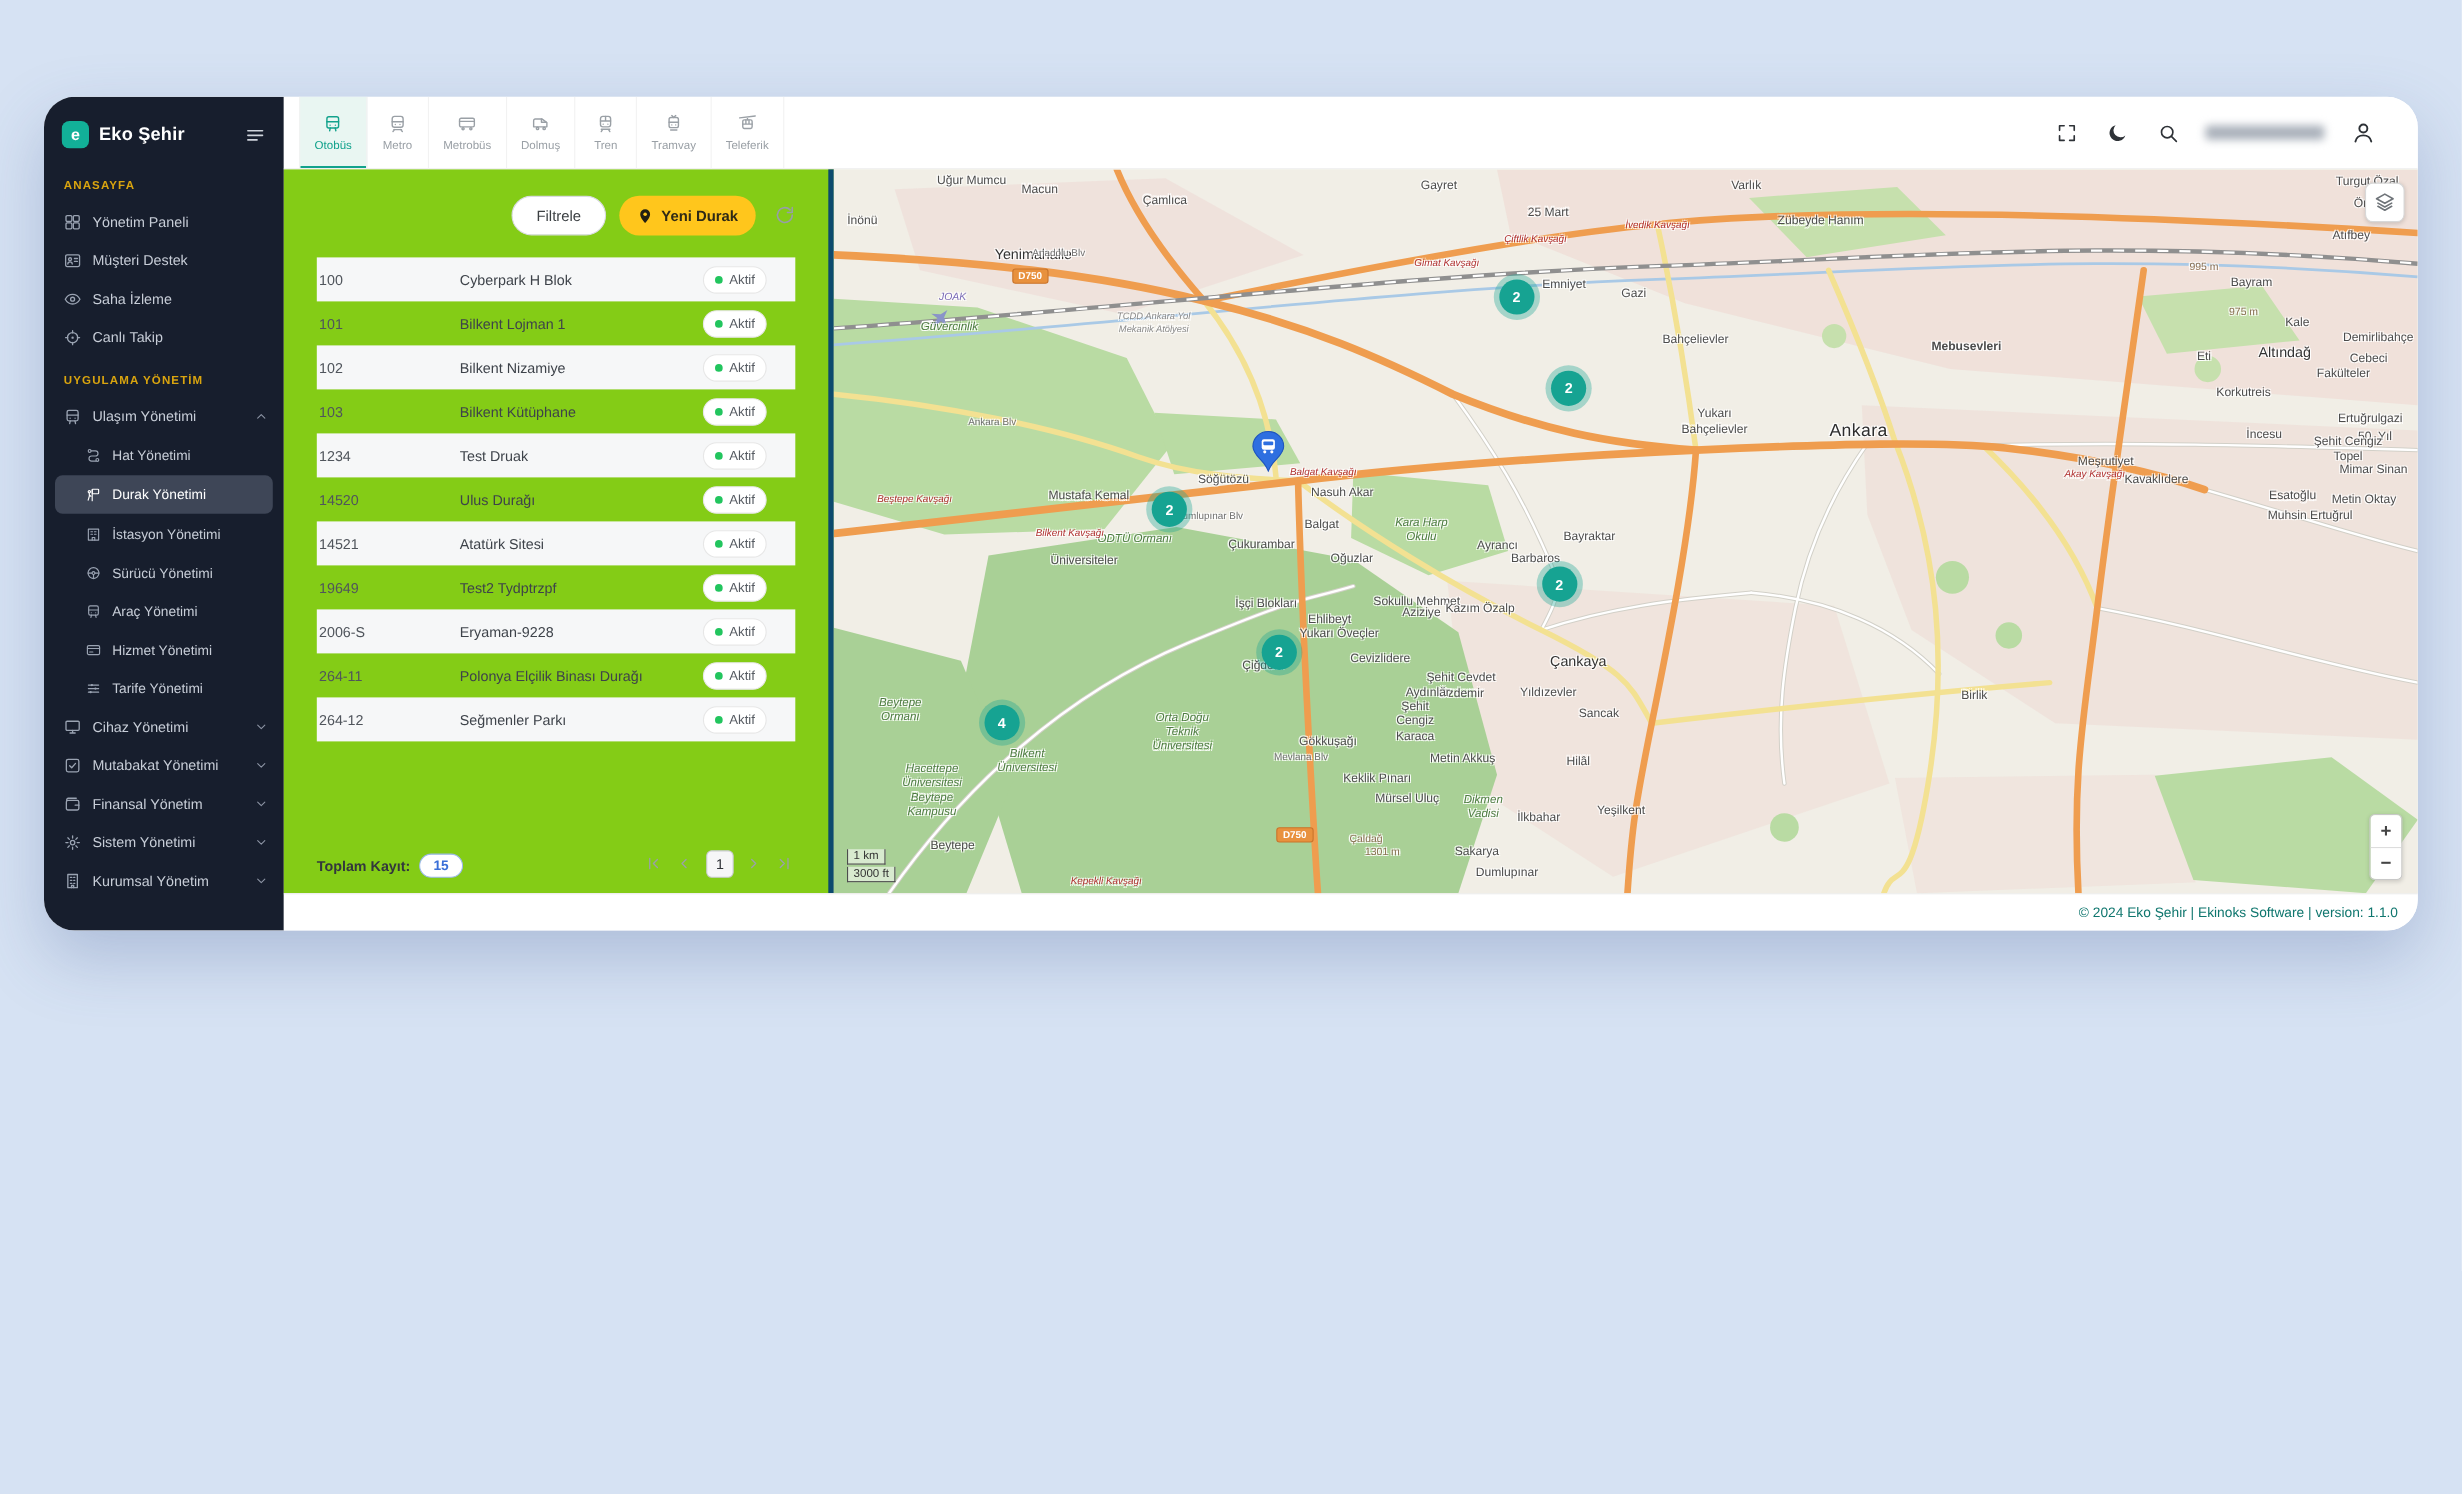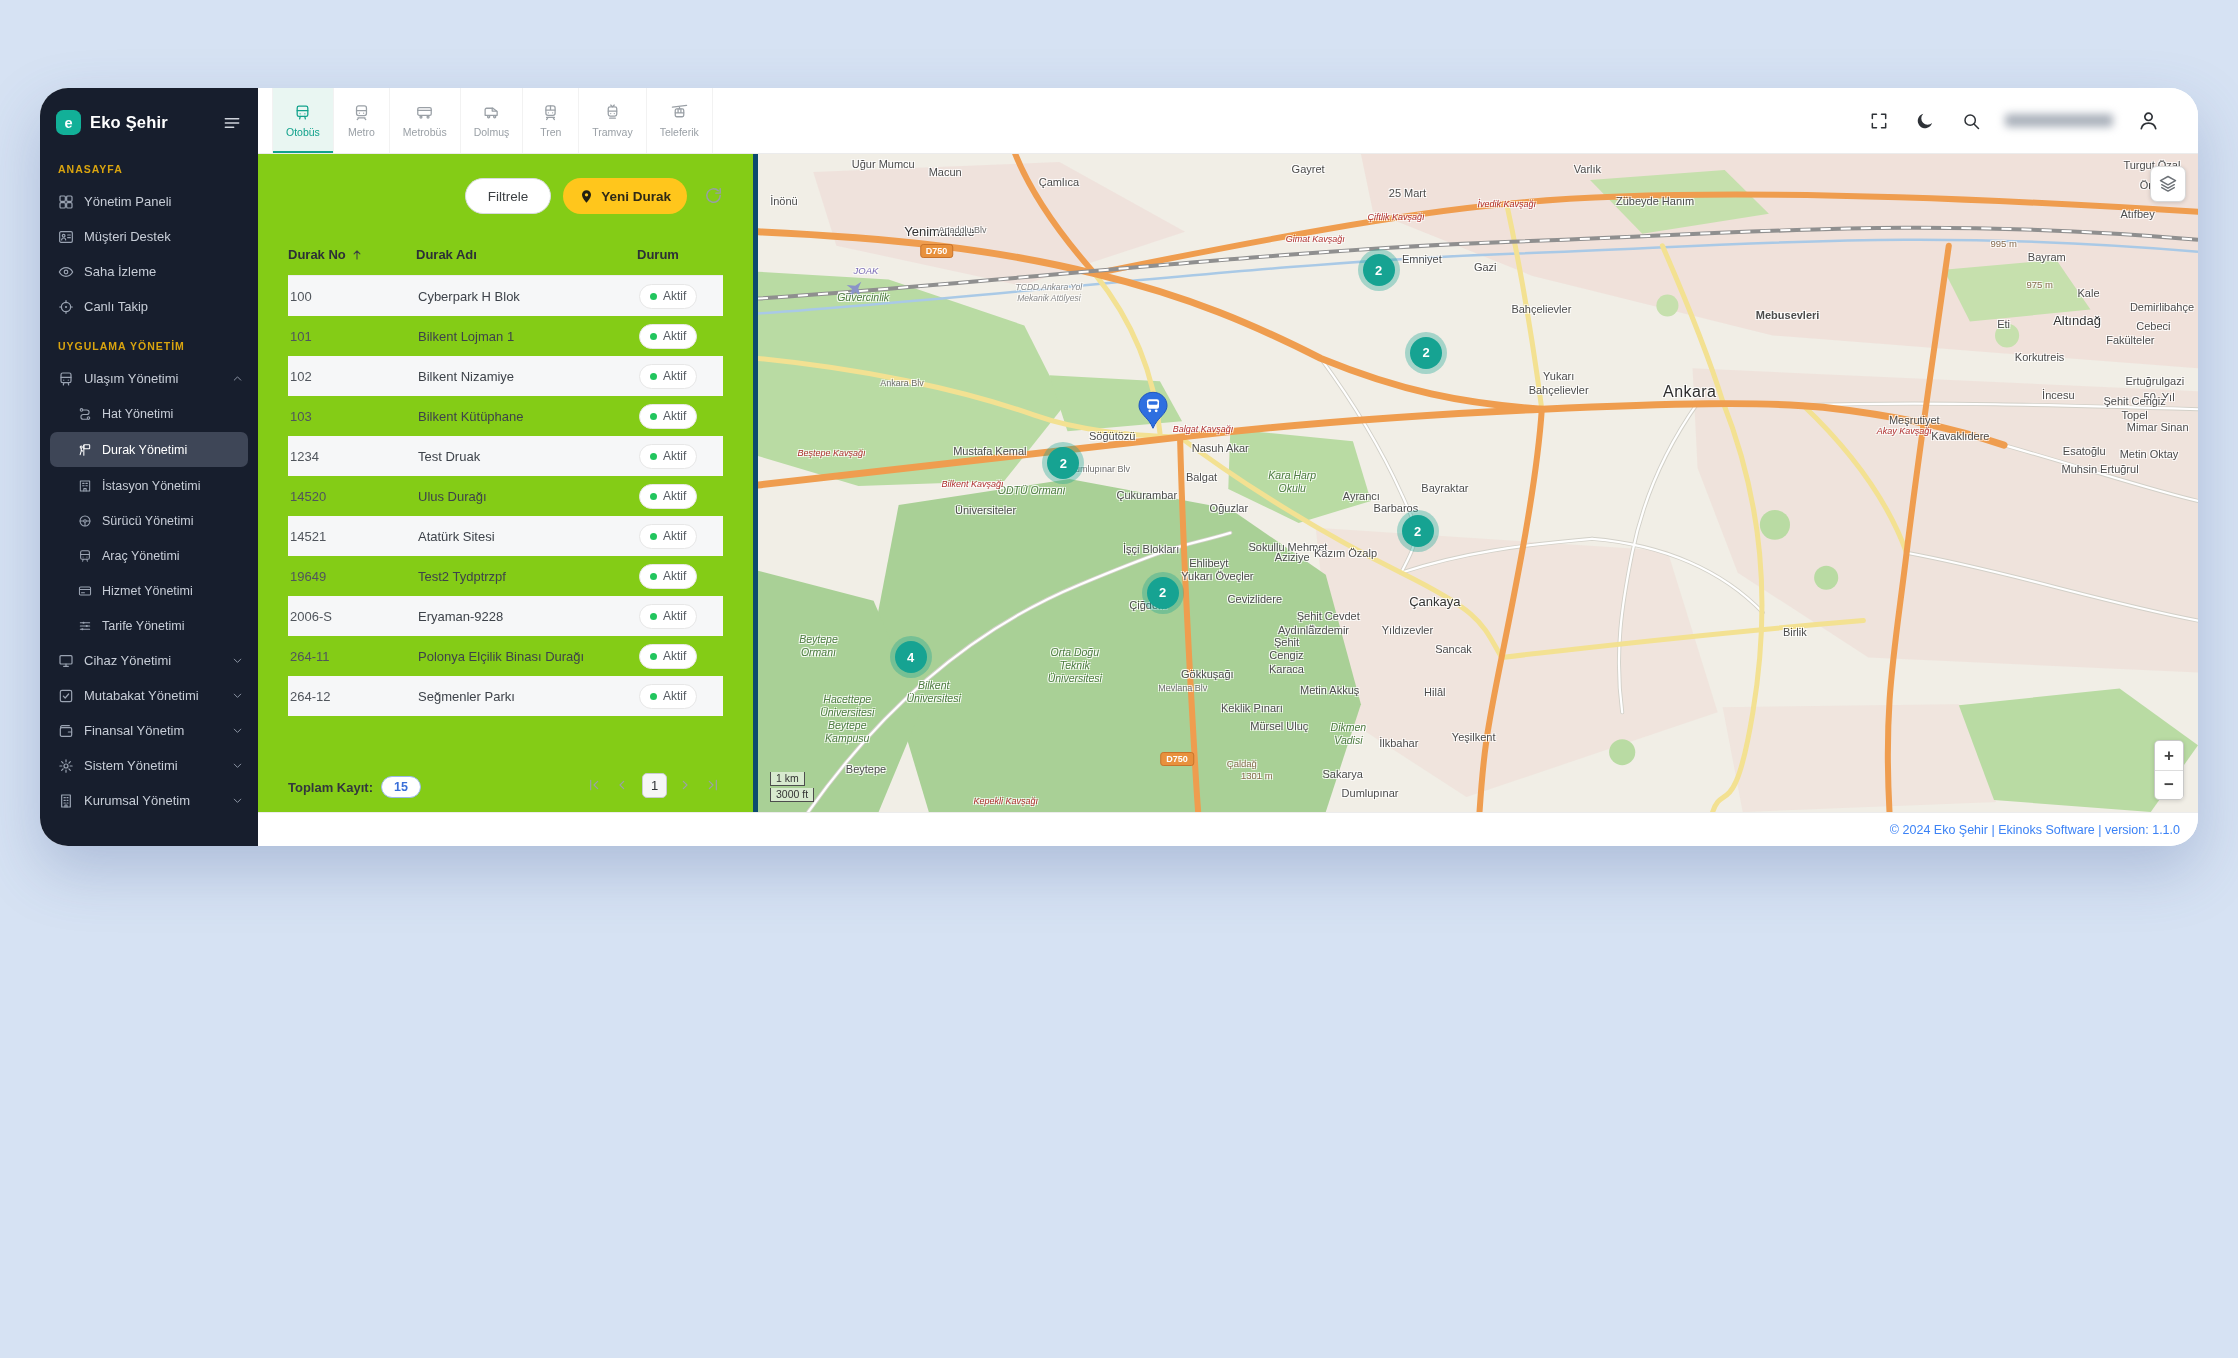--- a/index.html
+++ b/index.html
@@ -91,21 +91,21 @@
   .stop-marker{position:absolute;transform:translate(-50%,-94%);width:30px;height:38px;cursor:pointer}
   .layers-btn{position:absolute;top:12px;right:12px;width:36px;height:36px;background:#fff;border:1px solid #d8d8d8;border-radius:7px;display:flex;align-items:center;justify-content:center;color:#6f7479;cursor:pointer;box-shadow:0 1px 4px rgba(0,0,0,.15)}
   .layers-btn .ic{width:20px;height:20px}
   .zoom{position:absolute;right:14px;bottom:12px;width:30px;border:1px solid #c8c8c8;border-radius:5px;overflow:hidden;box-shadow:0 1px 4px rgba(0,0,0,.15)}
   .zoom-btn{width:100%;height:29px;background:#fff;border:none;font-size:17px;font-weight:700;color:#444;cursor:pointer;display:block;font-family:inherit}
   .zoom-btn + .zoom-btn{border-top:1px solid #ddd}
   .scale{position:absolute;left:12px;bottom:10px;line-height:1.15}
   .scale-box{display:block;width:fit-content;border:1.5px solid #4d4d4d;border-top:none;padding:0 5px 1px;background:rgba(255,255,255,.55);font-size:10.5px;color:#333}
   .scale-box.ft{margin-top:2px}
 
-  .app-footer{height:34px;flex:none;border-top:1px solid #ececec;display:flex;align-items:center;justify-content:flex-end;padding-right:18px;font-size:12.5px;color:#3b82f6;background:#fff}
+  .app-footer{height:34px;flex:none;border-top:1px solid #ececec;display:flex;align-items:center;justify-content:flex-end;padding-right:18px;font-size:12.5px;color:#0f766e;background:#fff}
 </style>
 </head>
 <body>
 
 <div class="window">
 
   <aside class="sidebar">
     <div class="side-logo">
       <span class="logo-badge">
         <svg viewBox="0 0 24 24">
@@ -464,36 +464,20 @@
               </span>
             <span>Yeni Durak</span>
           </button>
           <button class="btn-refresh"><span class="ic">
                 <svg viewBox="0 0 24 24" fill="none" stroke="currentColor" stroke-width="1.8" stroke-linecap="round" stroke-linejoin="round">
                   <path d="M20.5 12a8.5 8.5 0 11-2.5-6M20.5 3.5V9H15"></path>
                 </svg>
               </span></button>
         </div>
         <div class="table">
-          <div class="thead">
-              <div class="th">
-                <span>Durak No</span>
-                <span class="ic sort">
-                  <svg viewBox="0 0 24 24" fill="none" stroke="currentColor" stroke-width="1.8" stroke-linecap="round" stroke-linejoin="round">
-                    <path d="M12 19V5M7 10l5-5 5 5"></path>
-                  </svg>
-                </span>
-              </div>
-              <div class="th">
-                <span>Durak Adı</span>
-              </div>
-              <div class="th">
-                <span>Durum</span>
-              </div>
-            </div>
           <div class="tbody">
               <div class="trow">
                 <div class="td td-no">100</div>
                 <div class="td td-name">Cyberpark H Blok</div>
                 <div class="td td-status"><span class="pill">
                     <span class="dot"></span>
                     <span>Aktif</span>
                   </span></div>
               </div>
               <div class="trow">

